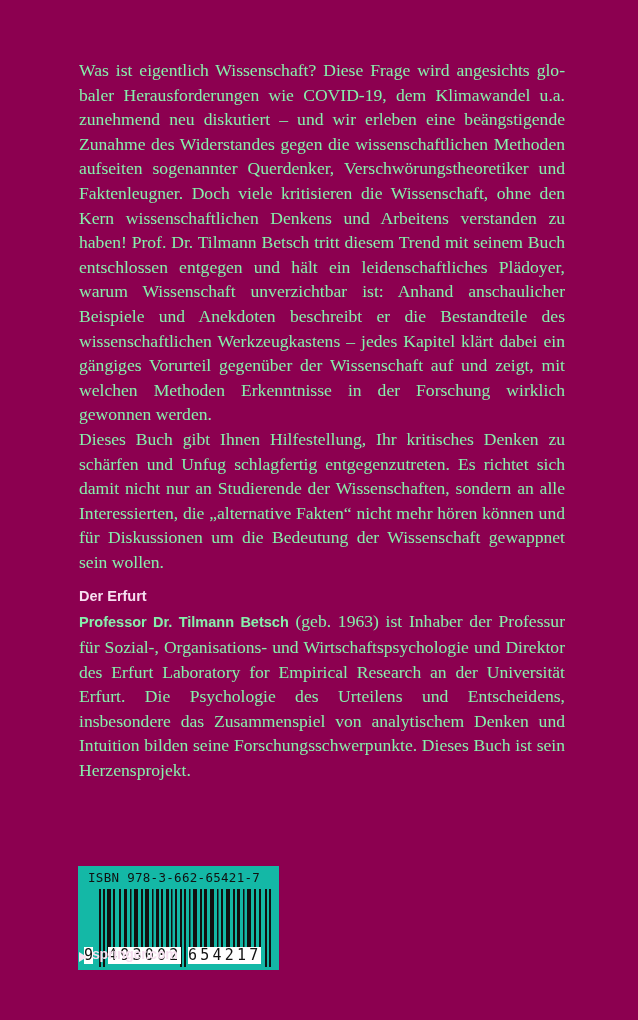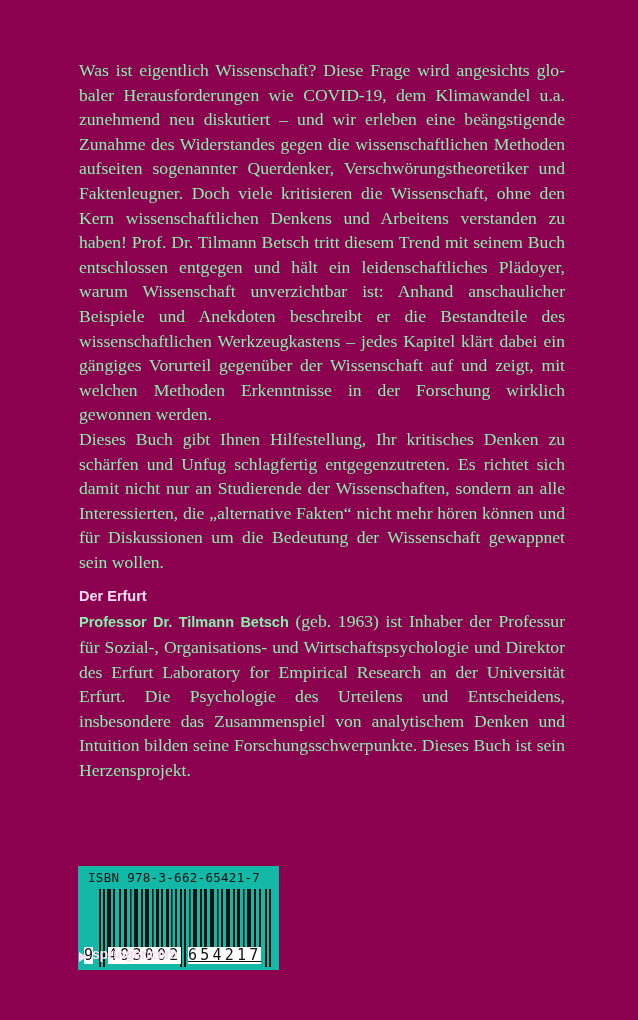--- a/index.html
+++ b/index.html
@@ -167,20 +167,20 @@
         <rect x="148" y="0" width="4" height="68"></rect>
         <rect x="155" y="0" width="2" height="68"></rect>
         <rect x="160" y="0" width="2" height="68"></rect>
 
         <rect x="166" y="0" width="2" height="78"></rect>
         <rect x="170" y="0" width="2" height="78"></rect>
       </g>
     </svg>
     <div class="ean-digits" style="left:6px;">9</div>
     <div class="ean-digits" style="left:30px; letter-spacing:3.2px;">493002</div>
-    <div class="ean-digits" style="left:110px; letter-spacing:3.2px;text-decoration:underline;">654217</div>
+    <div class="ean-digits" style="left:110px; letter-spacing:3.2px;">654217</div>
   </div>
 
   <div class="springer">
     <span class="arrow"></span>
     <span>springer.com</span>
   </div>
 </div>
 
 </body></html>

